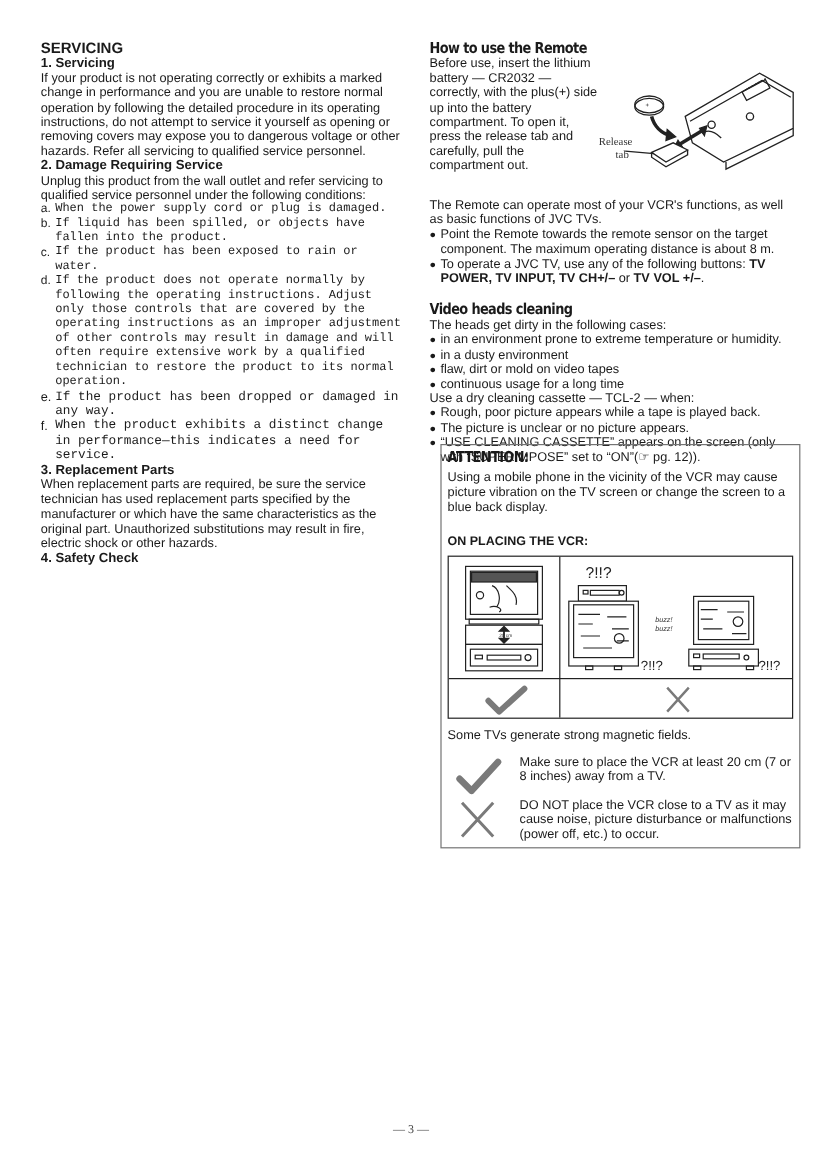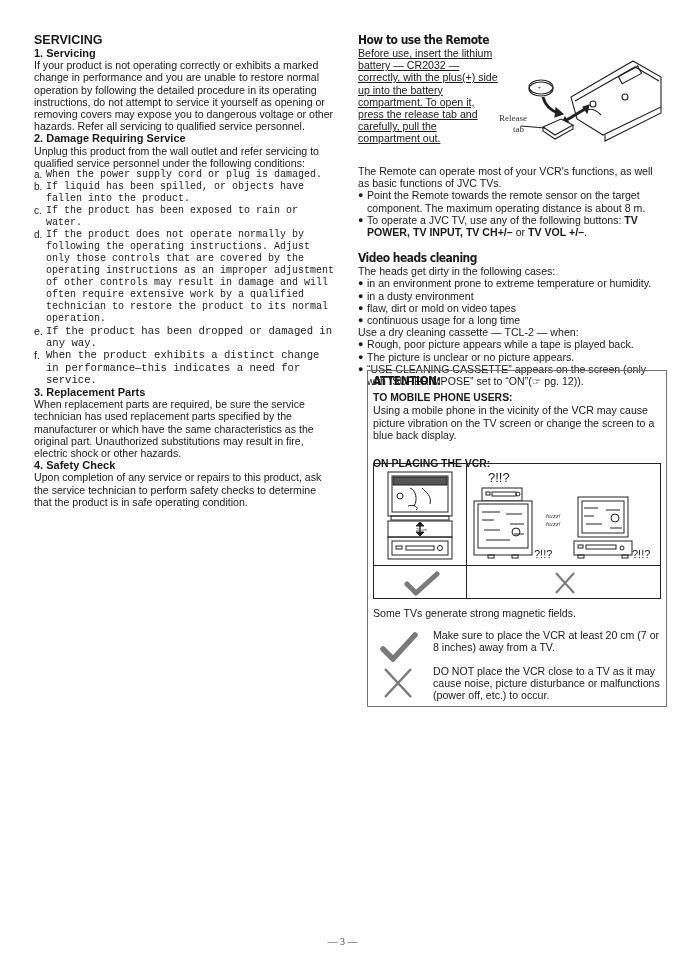--- a/index.html
+++ b/index.html
@@ -14,21 +14,21 @@
   .h-sub { font-weight: bold; font-size: 11px; margin: 0; }
   p { margin: 0; }
   .alist { margin: 0; padding: 0; list-style: none; font-size: 10px; line-height: 12px; }
   .alist li { display: flex; }
   .alist li .mk { width: 12px; flex: none; }
   .alist li .tx { flex: 1; font-family: Liberation Mono, monospace; }
   .cond { font-family: "DejaVu Sans", sans-serif; font-weight: bold; font-size: 12.5px; line-height: 15px; letter-spacing: -0.6px; margin: 0; transform: scaleX(0.86); transform-origin: left; white-space: nowrap; }
   .blist { margin: 0; padding: 0; list-style: none; }
   .blist li { display: flex; }
   .blist li .mk { width: 9px; flex: none; font-size: 9px; }
-  .remote-wrap { position: relative; height: 118px; text-decoration: underline; }
+  .remote-wrap { position: relative; height: 118px; }
   .remote-text { width: 140px; }
   .remote-fig { position: absolute; left: 135px; top: 2px; width: 170px; height: 100px; text-align: right; }
   .attention {
     position: absolute; left: 367px; top: 370px; width: 300px; height: 337px;
     border: 1px solid #737373; box-sizing: border-box; padding: 4px 5px;
     font-size: 10.6px; line-height: 12.2px;
   }
   .att-title { font-family: "DejaVu Sans", sans-serif; font-weight: bold; font-size: 12.5px; letter-spacing: -0.6px; transform: scaleX(0.86); transform-origin: left; white-space: nowrap; margin-bottom: 5px; }
   .att-sub { font-weight: bold; font-size: 10.4px; }
   .grid-fig {
@@ -79,21 +79,20 @@
     <li style="font-size:10.6px;line-height:12.2px">
         <span class="mk">f.</span>
         <span class="tx">When the product exhibits a distinct change in performance—this indicates a need for service.</span>
       </li>
   </ul>
 
   <p class="h-sub">3.  Replacement Parts</p>
   <p>When replacement parts are required, be sure the service technician has used replacement parts specified by the manufacturer or which have the same characteristics as the original part. Unauthorized substitutions may result in fire, electric shock or other hazards.</p>
 
   <p class="h-sub">4.  Safety Check</p>
-  <p>Upon completion of any service or repairs to this product, ask the service technician to perform safety checks to determine that the product is in safe operating condition.</p>
 </div>
 
 <div class="col right">
   <p class="cond">How to use the Remote</p>
   <div class="remote-wrap">
     <p class="remote-text">Before use, insert the lithium battery — CR2032 — correctly, with the plus(+) side up into the battery compartment. To open it, press the release tab and carefully, pull the compartment out.</p>
     <div class="remote-fig">
       <svg width="170" height="100" viewBox="0 0 170 100">
         <g fill="none" stroke="#222" stroke-width="1.1">
 
@@ -170,21 +169,20 @@
       </li>
     <li>
         <span class="mk">●</span>
         <span>“USE CLEANING CASSETTE” appears on the screen (only with “SUPERIMPOSE” set to “ON”(☞ pg. 12)).</span>
       </li>
   </ul>
 </div>
 
 <div class="attention">
   <div class="att-title">ATTENTION:</div>
-  <p class="att-sub">TO MOBILE PHONE USERS:</p>
   <p>Using a mobile phone in the vicinity of the VCR may cause picture vibration on the TV screen or change the screen to a blue back display.</p>
   <p class="att-sub" style="margin-top:17px">ON PLACING THE VCR:</p>
 
   <div class="grid-fig">
     <div class="vl"></div>
     <div class="hl"></div>
 
     <svg style="position:absolute;left:12px;top:6px" width="70" height="92" viewBox="0 0 70 92">
       <g fill="none" stroke="#222" stroke-width="1">
         <rect x="2" y="2" width="64" height="44" fill="#fff"></rect>

